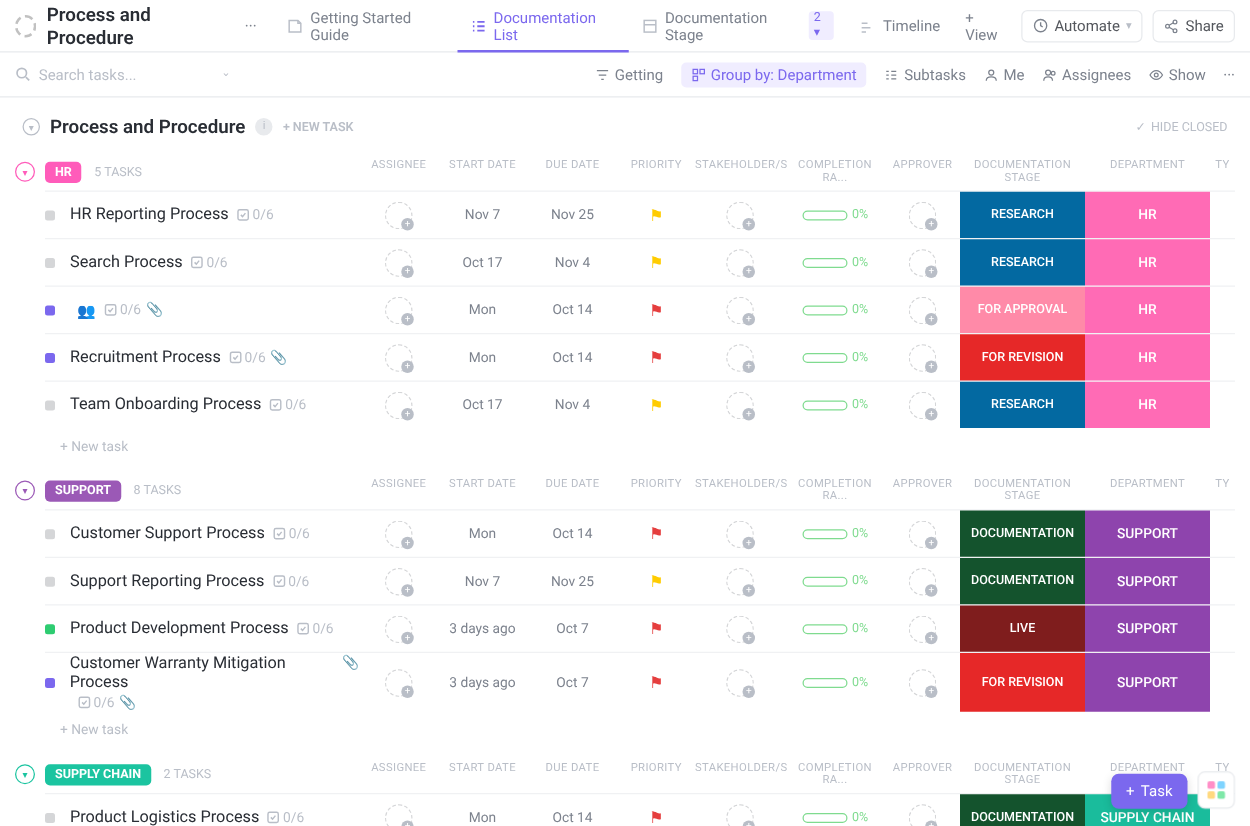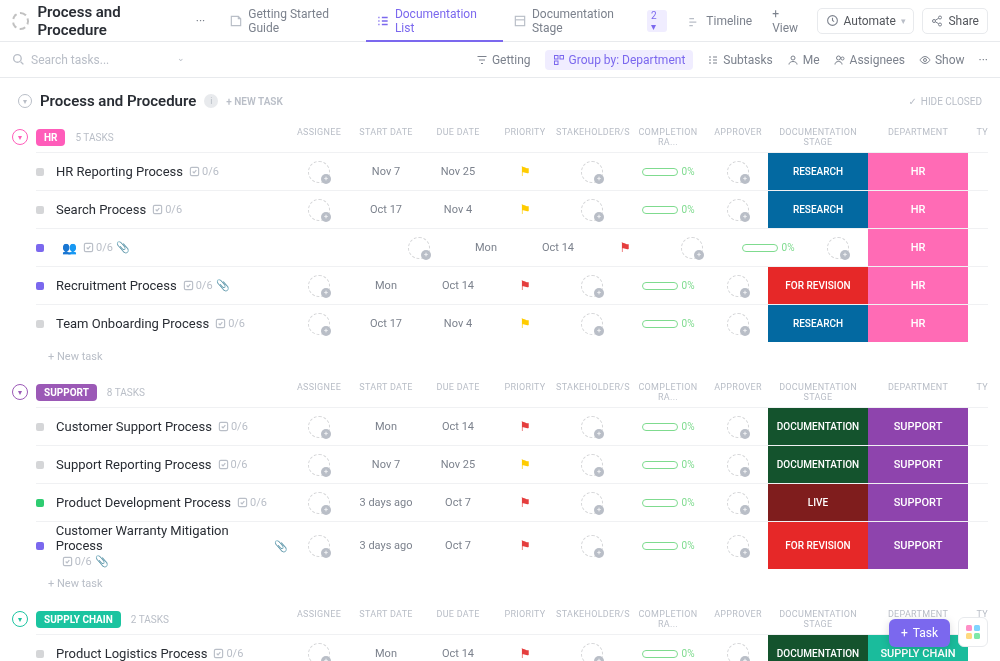--- a/index.html
+++ b/index.html
@@ -46,21 +46,21 @@
 .cols{display:flex;margin-left:auto;font-size:9px;color:#b9bec7;letter-spacing:.3px}
 .col{text-align:center}
 .col.assignee{width:62px}
 .col.date{width:72px}
 .col.prio{width:62px}
 .col.stake{width:72px}
 .col.comp{width:80px}
 .col.appr{width:60px}
 .col.stage{width:100px}
 .col.dept{width:100px}
-.col.ty{width:20px;text-align:right}
+.col.ty{width:20px;text-align:center}
 .task-row{display:flex;align-items:center;height:38px;border-top:1px solid #f0f1f3;margin-left:24px}
 .sq{width:8px;height:8px;border-radius:2px;margin-right:12px}
 .sq.grey{background:#d5d6d8}
 .sq.purple{background:#7b68ee}
 .sq.green{background:#2ecc71}
 .tname{font-size:13px;color:#292d34;cursor:pointer}
 .people{margin-left:6px;font-size:12px}
 .chk{margin-left:6px;color:#b9bec7;font-size:11px;display:flex;align-items:center;gap:2px}
 .clip{color:#b9bec7;margin-left:4px;font-size:11px}
 .cells{display:flex;margin-left:auto;align-items:center;height:100%}
@@ -334,20 +334,21 @@
             <div class="cell stake">
               <div class="avatar-ph"></div>
             </div>
             <div class="cell comp">
               <div class="progress"></div>
               <span class="pct">0%</span>
             </div>
             <div class="cell appr">
               <div class="avatar-ph"></div>
             </div>
+            <div class="cell stage stage-approval">FOR APPROVAL</div>
             <div class="cell dept dept-hr">HR</div>
             <div class="cell ty"></div>
           </div>
         </div>
         <div class="task-row">
           <div class="sq purple"></div>
           <span class="tname">Recruitment Process</span>
           <span class="chk"><svg width="11" height="11" viewBox="0 0 24 24" fill="none" stroke="#b9bec7" stroke-width="2.5">
               <rect x="3" y="3" width="18" height="18" rx="3"></rect>
               <path d="M8 12l3 3 5-6"></path>
@@ -517,21 +518,21 @@
               <div class="avatar-ph"></div>
             </div>
             <div class="cell stage stage-live">LIVE</div>
             <div class="cell dept dept-sup">SUPPORT</div>
             <div class="cell ty"></div>
           </div>
         </div>
         <div class="task-row" style="height:48px">
           <div class="sq purple"></div>
           <div style="display:flex;flex-direction:column;gap:2px">
-            <div style="display:flex;align-items:flex-end">
+            <div style="display:flex;align-items:flex-start">
               <span class="tname">Customer Warranty Mitigation Process</span>
               <span class="clip" style="color:#5bc0de">📎</span>
             </div>
             <div style="display:flex;align-items:center">
               <span class="chk"><svg width="11" height="11" viewBox="0 0 24 24" fill="none" stroke="#b9bec7" stroke-width="2.5">
                   <rect x="3" y="3" width="18" height="18" rx="3"></rect>
                   <path d="M8 12l3 3 5-6"></path>
                 </svg>0/6</span>
               <span class="clip">📎</span>
             </div>

